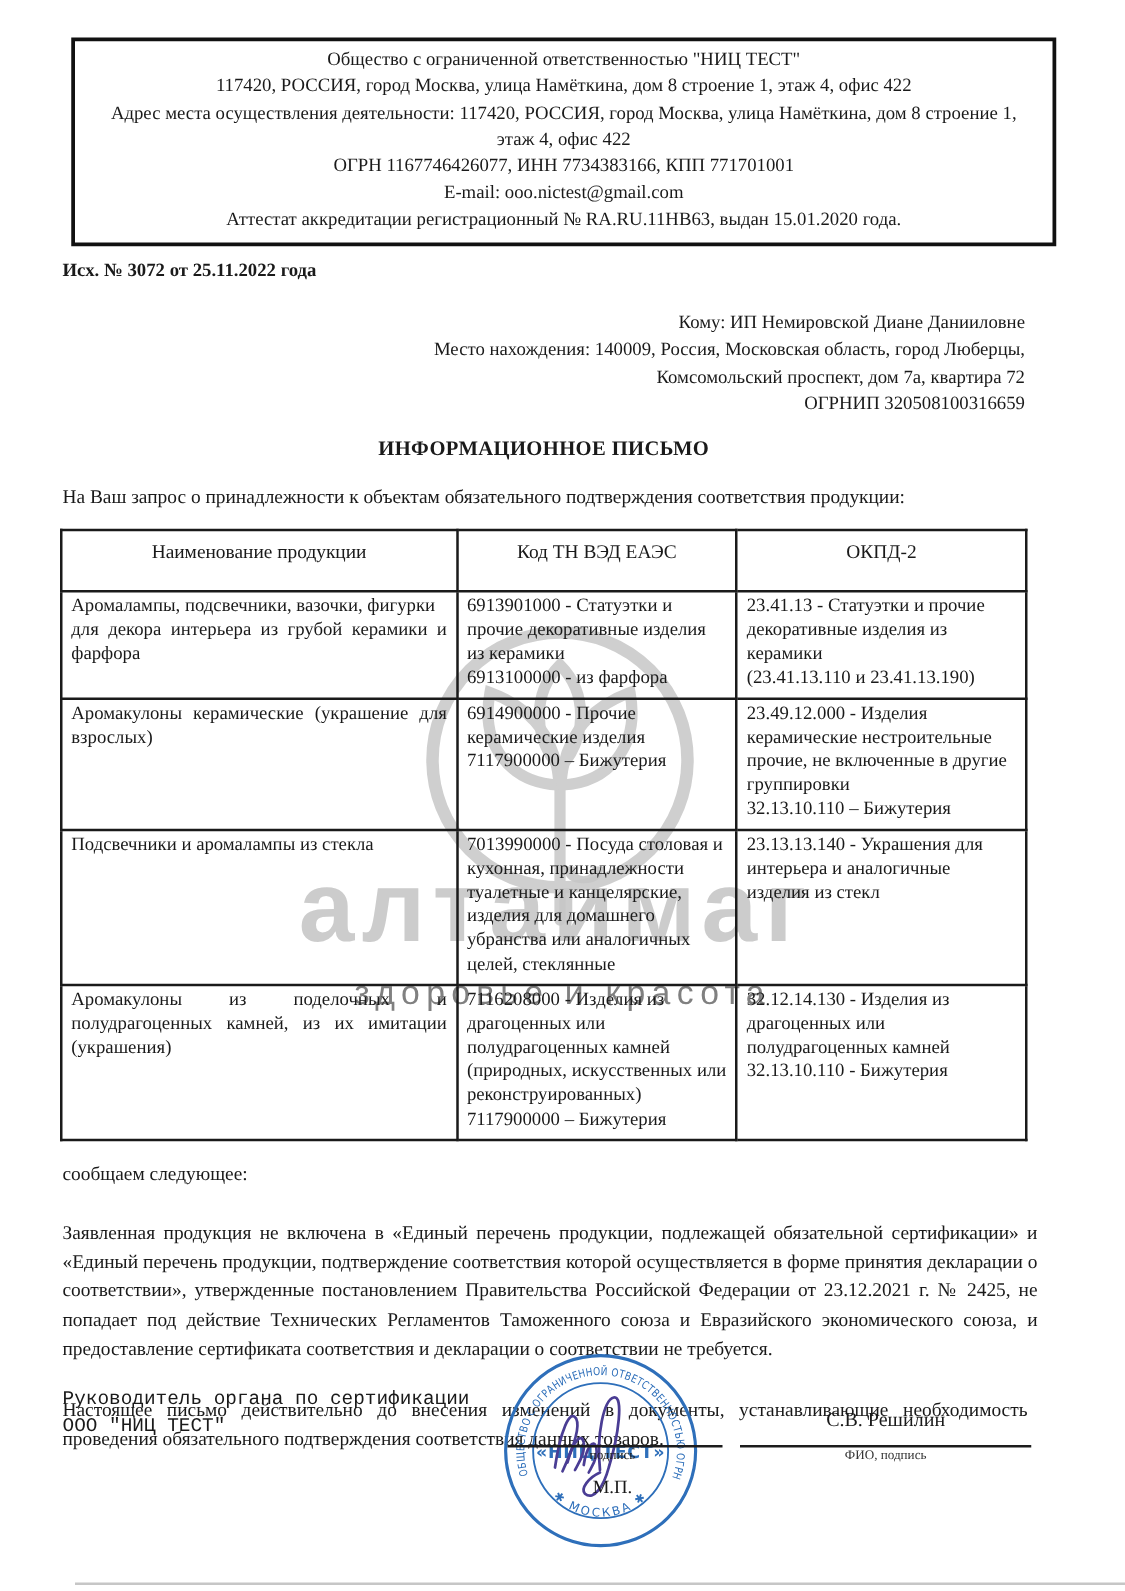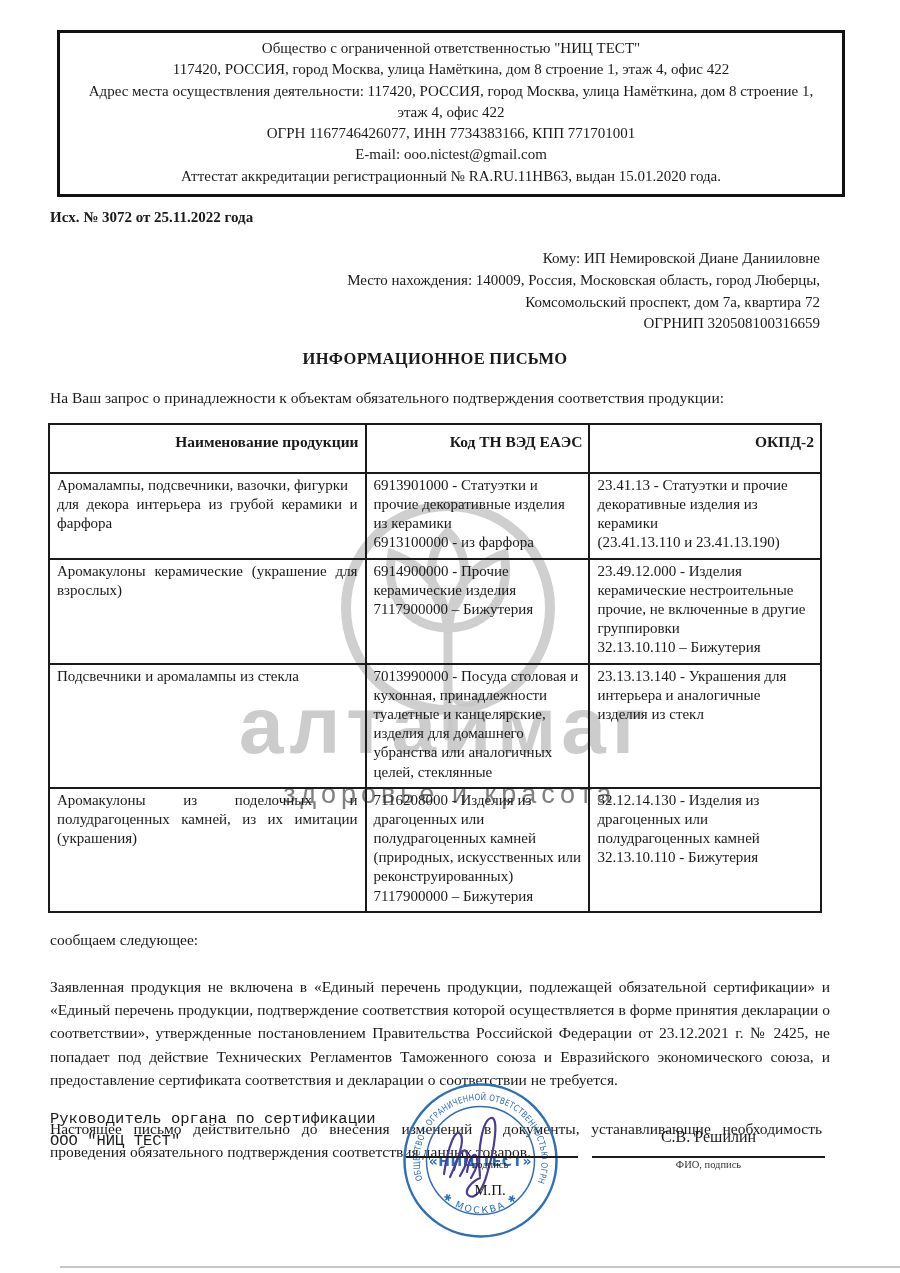--- a/index.html
+++ b/index.html
@@ -38,21 +38,21 @@
     margin:14px 78px 0 48px; text-align:center; font-weight:bold;
     font-size:16.5px; letter-spacing:.3px;
   }
   .intro { margin:20px 78px 0 50px; font-size:15.5px; }
   table.products {
     margin:16px 0 0 48px; width:774px; border-collapse:collapse;
     font-size:15px; line-height:1.28; table-layout:fixed;
   }
   table.products th, table.products td { border:2px solid #1a1a1a; }
   table.products th {
-    font-size:15.5px; font-weight:bold; text-align:right;
+    font-size:15.5px; font-weight:normal; text-align:center;
     vertical-align:top; padding:7px 6px 20px;
   }
   table.products td {
     vertical-align:top; padding:2px 7px 5px; white-space:pre-line;
   }
   td.cell-name { text-align:justify;margin-left:28px; }
   .col-name { width:41%; } .col-tnved { width:29%; } .col-okpd { width:30%; }
   .lead { margin:18px 78px 0 50px; font-size:15.5px; }
   .main-par { margin:26px 70px 0 50px; font-size:15.5px; text-align:justify; line-height:1.5; }
   .validity { margin:26px 78px 0 50px; font-size:15.5px; text-align:justify; line-height:1.5; }

